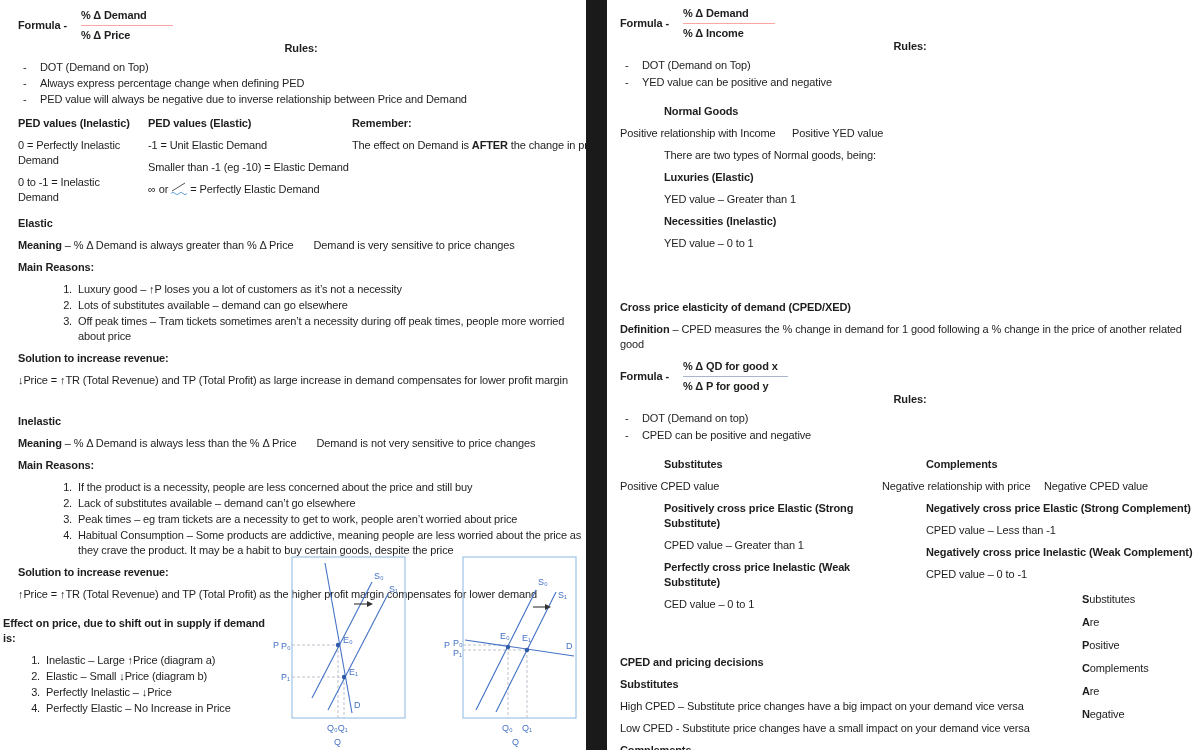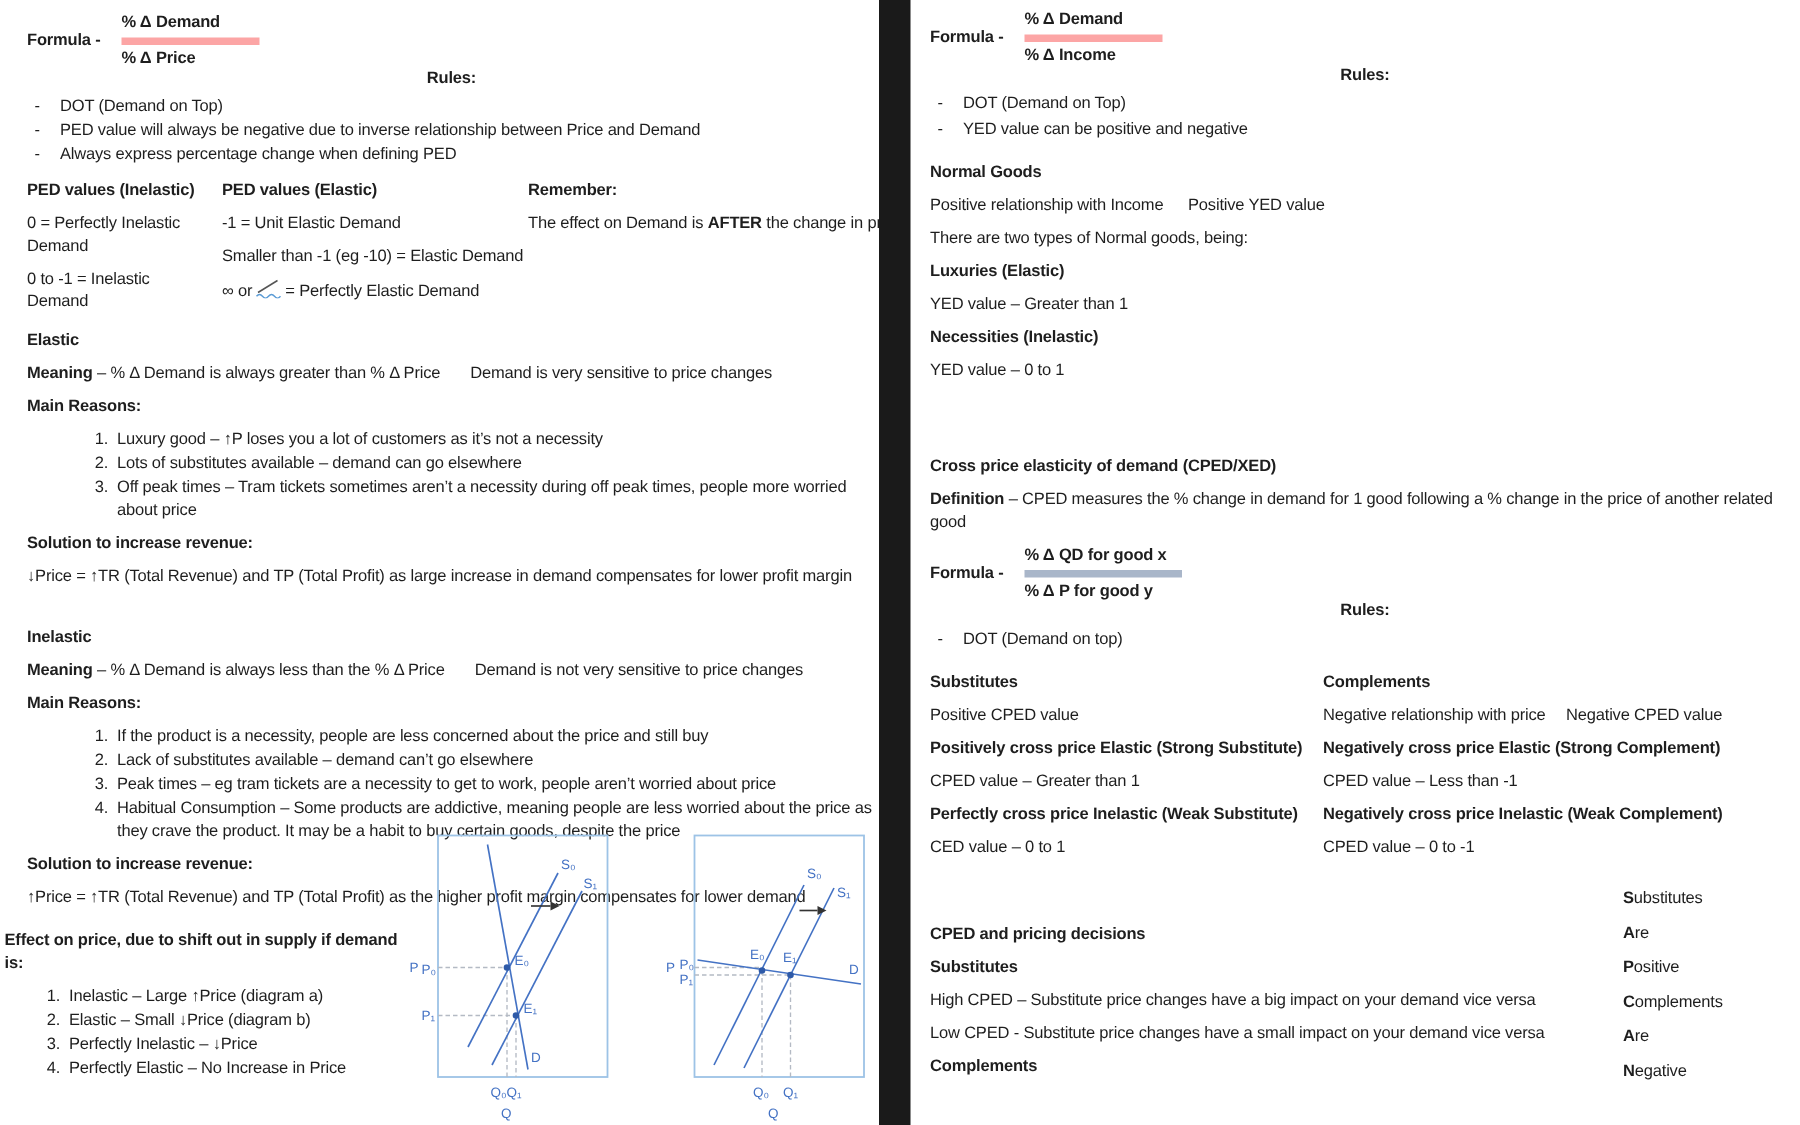--- a/index.html
+++ b/index.html
@@ -11,21 +11,21 @@
   .b{font-weight:bold;}
   p,.para{margin:0 0 7px 0;}
   .page{position:absolute;top:0;height:750px;box-sizing:border-box;}
   .page-left{left:0;width:586px;padding:8px 2px 0 18px;}
   .divider{position:absolute;left:586px;top:0;width:21px;height:750px;background:#1a1a1a;}
   .page-right{left:607px;width:593px;padding:6px 0 0 13px;}
 
   
   .formula-row{display:flex;align-items:center;margin:0 0 2px 0;}
   .frac{display:inline-block;margin-left:14px;}
-  .frac .num{display:block;border-bottom:5px solid #fca5a5;padding:0 10px 2px 0;min-width:82px;font-weight:bold;}
+  .frac .num{display:block;border-bottom:1px solid #fca5a5;padding:0 10px 2px 0;min-width:82px;font-weight:bold;}
   .frac.light .num{border-bottom-color:#a9b6c9;}
   .frac .den{display:block;padding-top:2px;font-weight:bold;}
   .rules-label{margin:-4px 0 4px 0;text-align:center;}
 
   .dash{position:relative;padding-left:22px;margin:0 0 1px 0;}
   .dash::before{content:"-";position:absolute;left:5px;}
 
   ol{margin:3px 0 7px 0;padding-left:57px;}
   ol li{margin:0 0 1px 0;padding-left:3px;}
 
@@ -44,21 +44,21 @@
   .diagrams{position:absolute;left:266px;top:548px;}
   .diagrams text{fill:#4472c4;font-size:9px;font-family:"Liberation Sans",sans-serif;letter-spacing:0;}
   .dline{stroke:#4472c4;stroke-width:1.1;fill:none;}
   .dframe{stroke:#9dc3e6;stroke-width:1.2;fill:none;}
   .ddash{stroke:#b4bac4;stroke-width:0.9;stroke-dasharray:3 2;fill:none;}
   .ddot{fill:#2e5aa8;}
   .darrow{stroke:#333;stroke-width:1.1;}
   .darrowhead{fill:#333;}
 
   .two-col{display:grid;grid-template-columns:271px 1fr;margin:14px 0 0 0;}
-  .two-col p{margin-bottom:7px;}
+  .two-col p{margin-bottom:7px;margin-left:44px;}
   .rel-row{display:flex;margin-bottom:7px;}
   .rel-row .rl{flex:0 0 172px;}
   .rel-row.narrow .rl{flex:0 0 162px;}
   .sub-col .rel-row .rl{flex:0 0 166px;}
   .sub-grid{grid-template-columns:262px 1fr;}
   .cped-head{margin-top:42px;}
   .pricing-head{margin-top:36px;}
   .right-bullets .dash{margin-bottom:2px;}
   .mnemonic{position:absolute;left:475px;top:592px;width:120px;}
   .mnemonic .para{margin-bottom:8px;}
@@ -70,22 +70,22 @@
 
   <div class="formula-row">
     <span class="b">Formula -</span>
     <span class="frac">
       <span class="num">% Δ Demand</span>
       <span class="den">% Δ Price</span>
     </span>
   </div>
   <div class="b rules-label">Rules:</div>
   <div class="dash">DOT (Demand on Top)</div>
+  <div class="dash">Always express percentage change when defining PED</div>
   <div class="dash">PED value will always be negative due to inverse relationship between Price and Demand</div>
-  <div class="dash">Always express percentage change when defining PED</div>
 
   <div class="ped-grid">
     <div class="cell c1">
       <p class="b">PED values (Inelastic)</p>
       <p>0 = Perfectly Inelastic Demand</p>
       <p>0 to -1 = Inelastic Demand</p>
     </div>
     <div class="cell c2">
       <p class="b">PED values (Elastic)</p>
       <p>-1 = Unit Elastic Demand</p>
@@ -223,20 +223,21 @@
   <div class="formula-row">
     <span class="b">Formula -</span>
     <span class="frac light">
       <span class="num">% Δ QD for good x</span>
       <span class="den">% Δ P for good y</span>
     </span>
   </div>
   <div class="b rules-label">Rules:</div>
   <div class="right-bullets">
     <div class="dash">DOT (Demand on top)</div>
+    <div class="dash">CPED can be positive and negative</div>
   </div>
 
   <div class="two-col sub-grid">
     <div class="sub-col">
       <p class="b">Substitutes</p>
       <div class="rel-row">
         <span>Positive CPED value</span>
       </div>
       <p class="b">Positively cross price Elastic (Strong Substitute)</p>
       <p>CPED value – Greater than 1</p>

